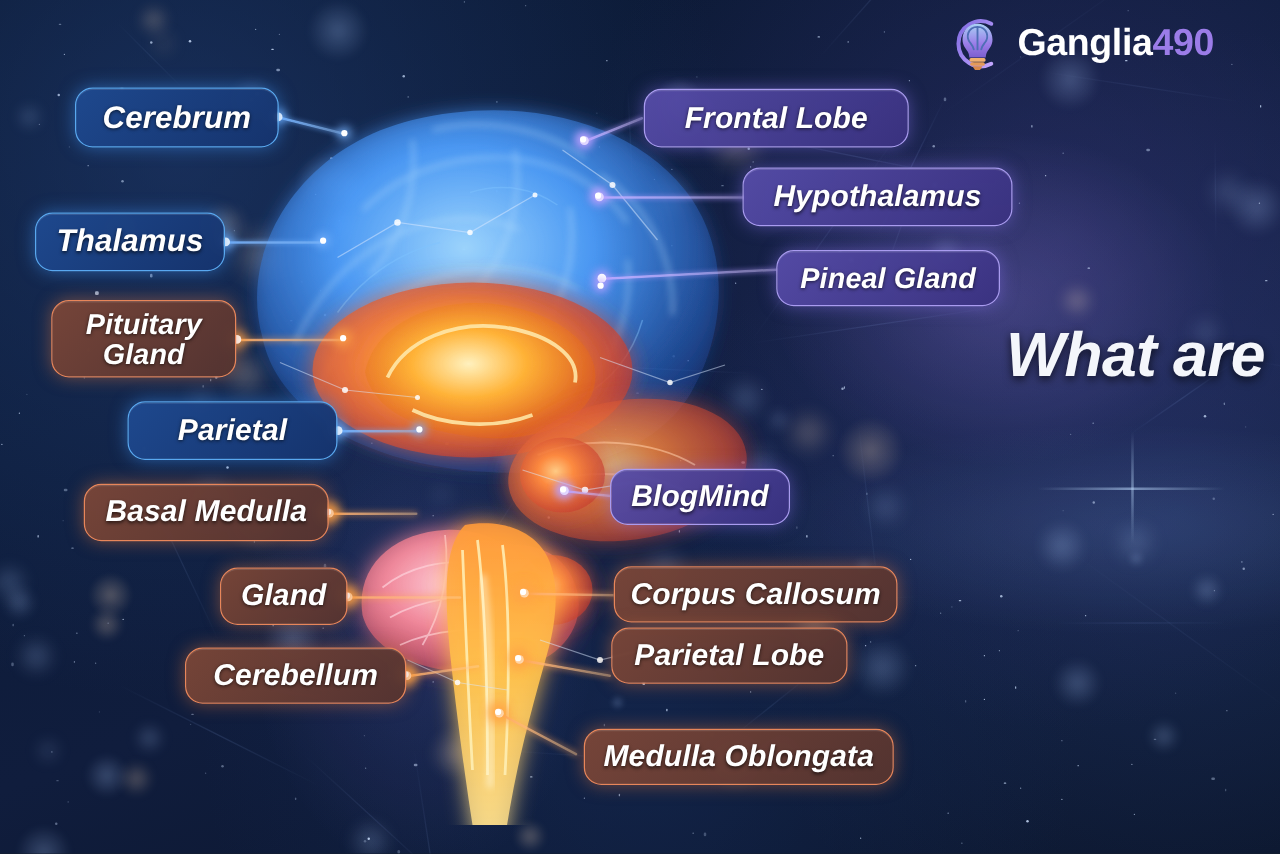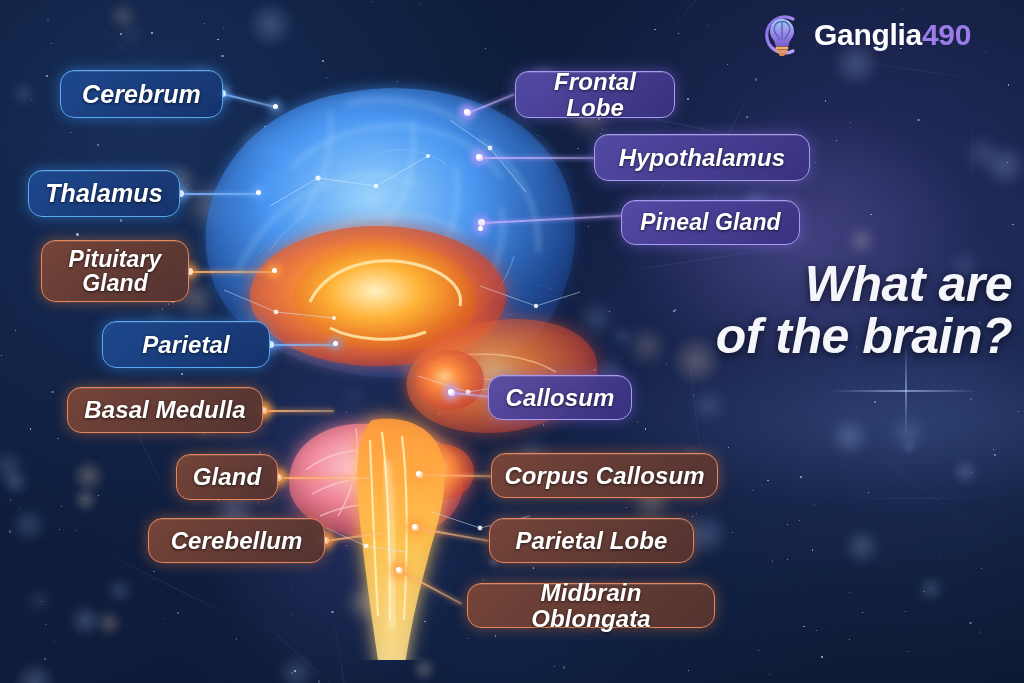--- a/index.html
+++ b/index.html
@@ -637,46 +637,45 @@
       </div>
       <div class="chip amber" style="left: 67px; top: 387px; width: 196px; height: 46px; font-size: 24px;">
         <span>Basal Medulla</span>
       </div>
       <div class="chip amber" style="left: 176px; top: 454px; width: 102px; height: 46px; font-size: 24px;">
         <span>Gland</span>
       </div>
       <div class="chip amber" style="left: 148px; top: 518px; width: 177px; height: 45px; font-size: 24px;">
         <span>Cerebellum</span>
       </div>
-      <div class="chip violet" style="left: 515px; top: 71px; width: 160px; height: 47px; font-size: 24px; border-radius: 13px;">
+      <div class="chip violet" style="left: 515px; top: 71px; width: 212px; height: 47px; font-size: 24px;">
         <span>Frontal Lobe</span>
       </div>
       <div class="chip violet" style="left: 594px; top: 134px; width: 216px; height: 47px; font-size: 24px;">
         <span>Hypothalamus</span>
       </div>
       <div class="chip violet" style="left: 621px; top: 200px; width: 179px; height: 45px; font-size: 23px;">
         <span>Pineal Gland</span>
       </div>
       <div class="chip violet" style="left: 488px; top: 375px; width: 144px; height: 45px; font-size: 24px;">
-        <span>Callosum</span>
+        <span>BlogMind</span>
       </div>
       <div class="chip amber" style="left: 491px; top: 453px; width: 227px; height: 45px; font-size: 24px;">
         <span>Corpus Callosum</span>
       </div>
-      <div class="chip amber" style="left: 489px; top: 518px; width: 205px; height: 45px; font-size: 24px;">
+      <div class="chip amber" style="left: 489px; top: 502px; width: 189px; height: 45px; font-size: 24px;">
         <span>Parietal Lobe</span>
       </div>
       <div class="chip amber" style="left: 467px; top: 583px; width: 248px; height: 45px; font-size: 24px;">
-        <span>Midbrain Oblongata</span>
+        <span>Medulla Oblongata</span>
       </div>
     </div>
 
   <div id="headline">
     <span class="ln">What are</span>
-    <span class="ln">of the brain?</span>
   </div>
 
   <div id="logo">
     <div id="logo-mark">
       <svg viewBox="0 0 48 48" xmlns="http://www.w3.org/2000/svg">
         <defs>
           <linearGradient id="lgArc" x1="0" y1="0" x2="1" y2="1">
             <stop offset="0%" stop-color="#7f6ae0"></stop>
               <stop offset="100%" stop-color="#c3a6ff"></stop>
           </linearGradient>

